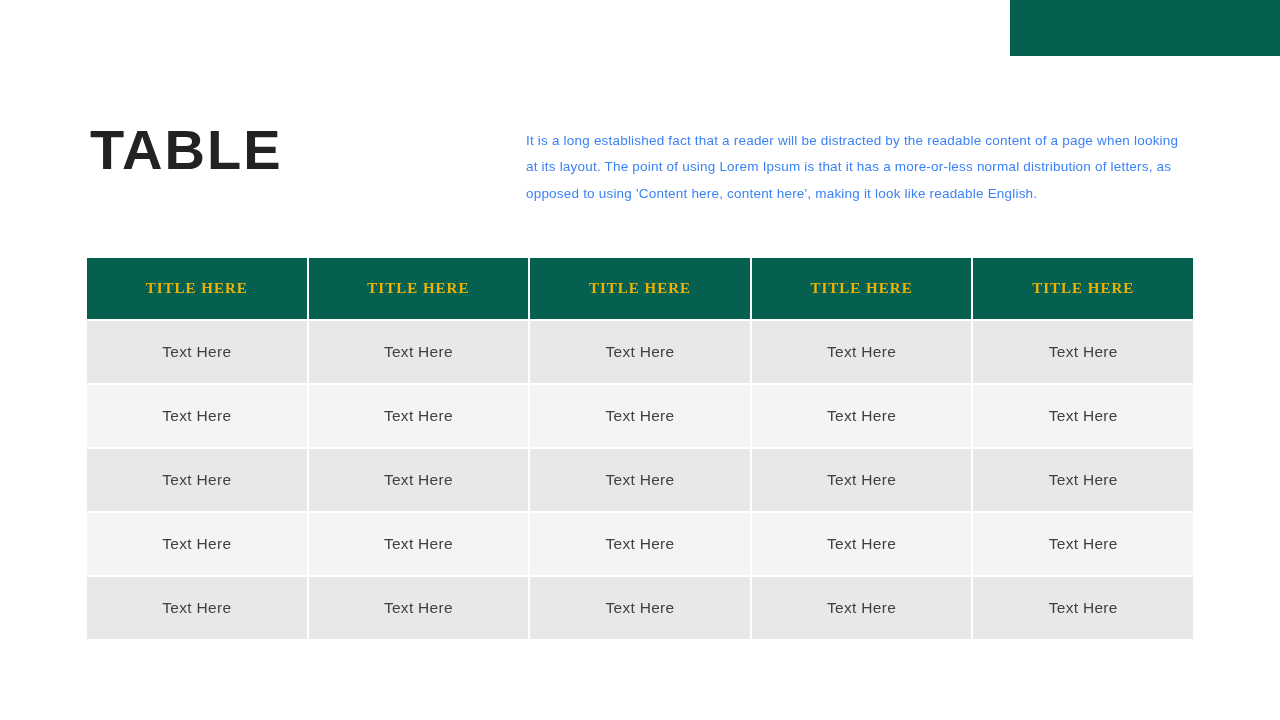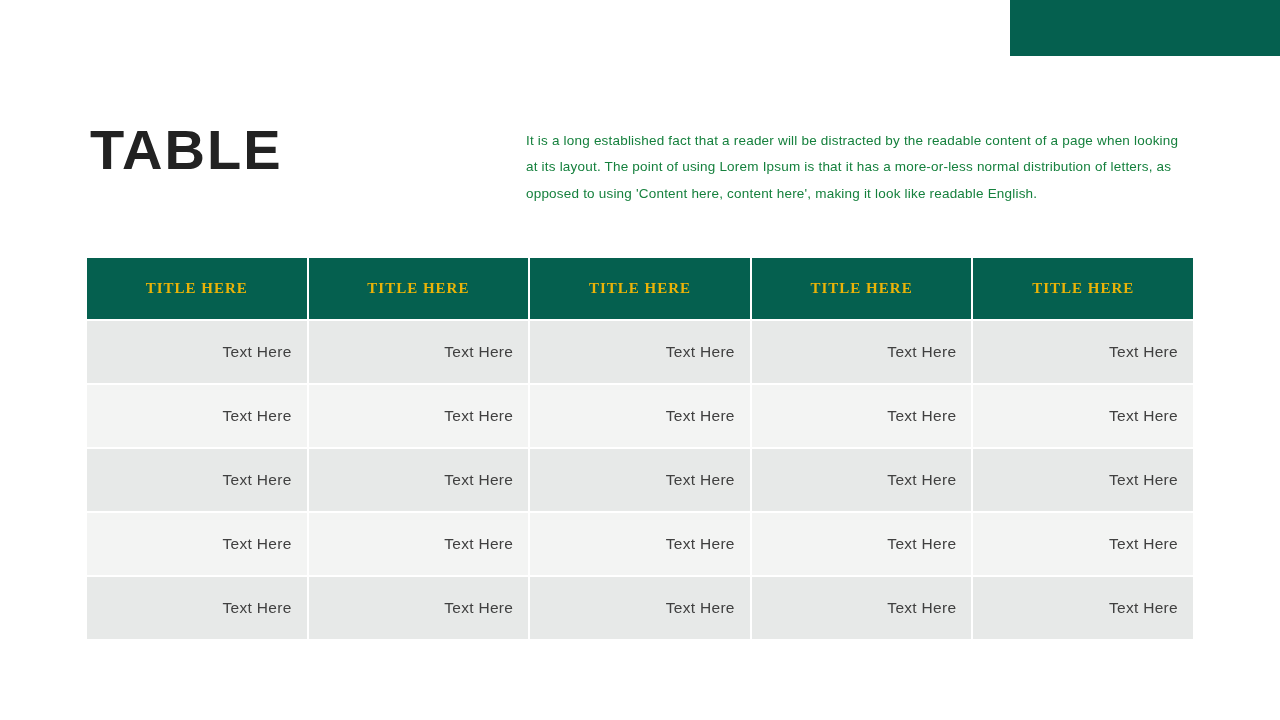--- a/index.html
+++ b/index.html
@@ -32,21 +32,21 @@
       font-size: 56px;
       font-weight: 600;
       letter-spacing: 2px;
       color: #222;
       line-height: 1;
       flex: 0 0 auto;
       min-width: 420px;
     }
     .page-description {
       font-size: 13.5px;
-      color: #15803d;
+      color: #3b82f6;
       line-height: 1.95;
       letter-spacing: 0.2px;
       flex: 1;
       padding-top: 6px;
     }
     .table-wrap {
       position: absolute;
       top: 256px;
       left: 85px;
       right: 85px;
@@ -63,22 +63,22 @@
       font-weight: 600;
       font-size: 15px;
       letter-spacing: 1px;
       padding: 22px 8px;
       text-align: center;
       font-family: Liberation Serif, serif;
     }
     td {
       font-size: 15.5px;
       color: #404040;
-      text-align: right;
-      padding: 22px 15px;
+      text-align: center;
+      padding: 22px 4px;
       letter-spacing: 0.3px;
     }
     tbody tr:nth-child(odd) td { background: #e7e9e8; }
     tbody tr:nth-child(even) td { background: #f3f4f3; }
   </style>
 </head>
 <body>
 
 <div class="corner-block"></div>
 

